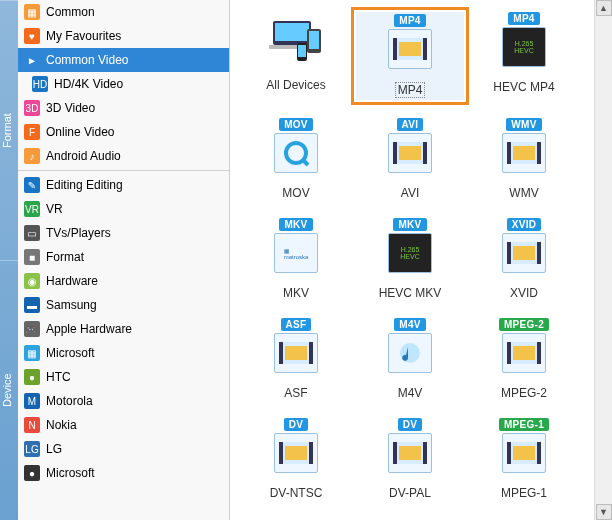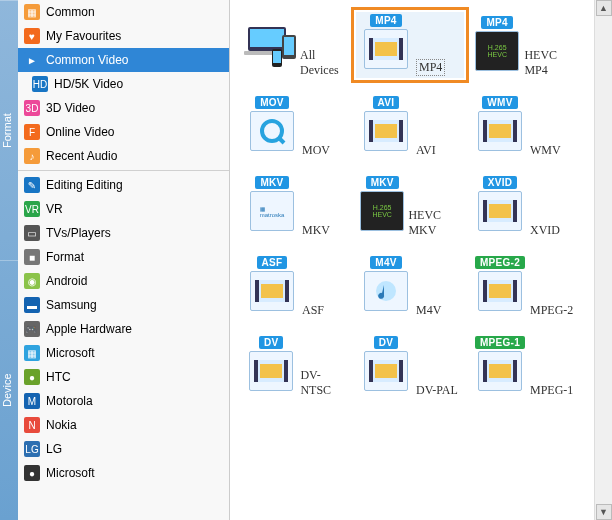--- a/index.html
+++ b/index.html
@@ -77,37 +77,37 @@
   overflow-y: auto;
   padding: 12px 4px 4px 12px;
 }
 .grid {
   display: grid;
   grid-template-columns: repeat(3, 108px);
   gap: 18px 6px;
 }
 .tile {
   display: flex;
-  flex-direction: row;
-  align-items: flex-end;
+  flex-direction: column;
+  align-items: center;
   cursor: pointer;
 }
 .tile-icon {
   width: 60px;
   height: 62px;
   position: relative;
   display: flex;
   flex-direction: column;
   align-items: center;
   justify-content: flex-start;
 }
 .tile-label {
+  margin-top: 6px;
   font-size: 12px;
   color: #333;
-  font-family: Liberation Serif, serif;
 }
 .tile.selected .tile-label {
   border: 1px dotted #888;
   padding: 0 2px;
 }
 .tile.selected {
   outline: 3px solid #f08a24;
   outline-offset: 2px;
   background: #eaf3fb;
   padding: 2px 0;
@@ -162,54 +162,54 @@
       <div class="nav-item">
         <span class="nav-icon" style="background:#f36a1d;color:#fff;">♥</span>
         <span>My Favourites</span>
       </div>
       <div class="nav-item selected">
         <span class="nav-icon" style="background:#2f86d6;color:#fff;">►</span>
         <span>Common Video</span>
       </div>
       <div class="nav-item">
         <span class="nav-icon" style="background:#1875c4;color:#fff;margin-left:8px;">HD</span>
-        <span>HD/5K Video</span>
+        <span>HD/4K Video</span>
       </div>
       <div class="nav-item">
         <span class="nav-icon" style="background:#ec4899;color:#fff;">3D</span>
         <span>3D Video</span>
       </div>
       <div class="nav-item">
         <span class="nav-icon" style="background:#f36a1d;color:#fff;">F</span>
         <span>Online Video</span>
       </div>
       <div class="nav-item">
         <span class="nav-icon" style="background:#f59b3a;color:#fff;">♪</span>
-        <span>Recent Audio</span>
+        <span>Android Audio</span>
       </div>
       <div class="nav-divider"></div>
       <div class="nav-item">
         <span class="nav-icon" style="background:#1875c4;color:#fff;">✎</span>
         <span>Editing Editing</span>
       </div>
       <div class="nav-item">
         <span class="nav-icon" style="background:#2aa54a;color:#fff;">VR</span>
         <span>VR</span>
       </div>
       <div class="nav-item">
         <span class="nav-icon" style="background:#555555;color:#fff;">▭</span>
         <span>TVs/Players</span>
       </div>
       <div class="nav-item">
         <span class="nav-icon" style="background:#777777;color:#fff;">■</span>
         <span>Format</span>
       </div>
       <div class="nav-item">
         <span class="nav-icon" style="background:#8bc34a;color:#fff;">◉</span>
-        <span>Android</span>
+        <span>Hardware</span>
       </div>
       <div class="nav-item">
         <span class="nav-icon" style="background:#1463b1;color:#fff;">▬</span>
         <span>Samsung</span>
       </div>
       <div class="nav-item">
         <span class="nav-icon" style="background:#666666;color:#fff;">🎮</span>
         <span>Apple Hardware</span>
       </div>
       <div class="nav-item">

